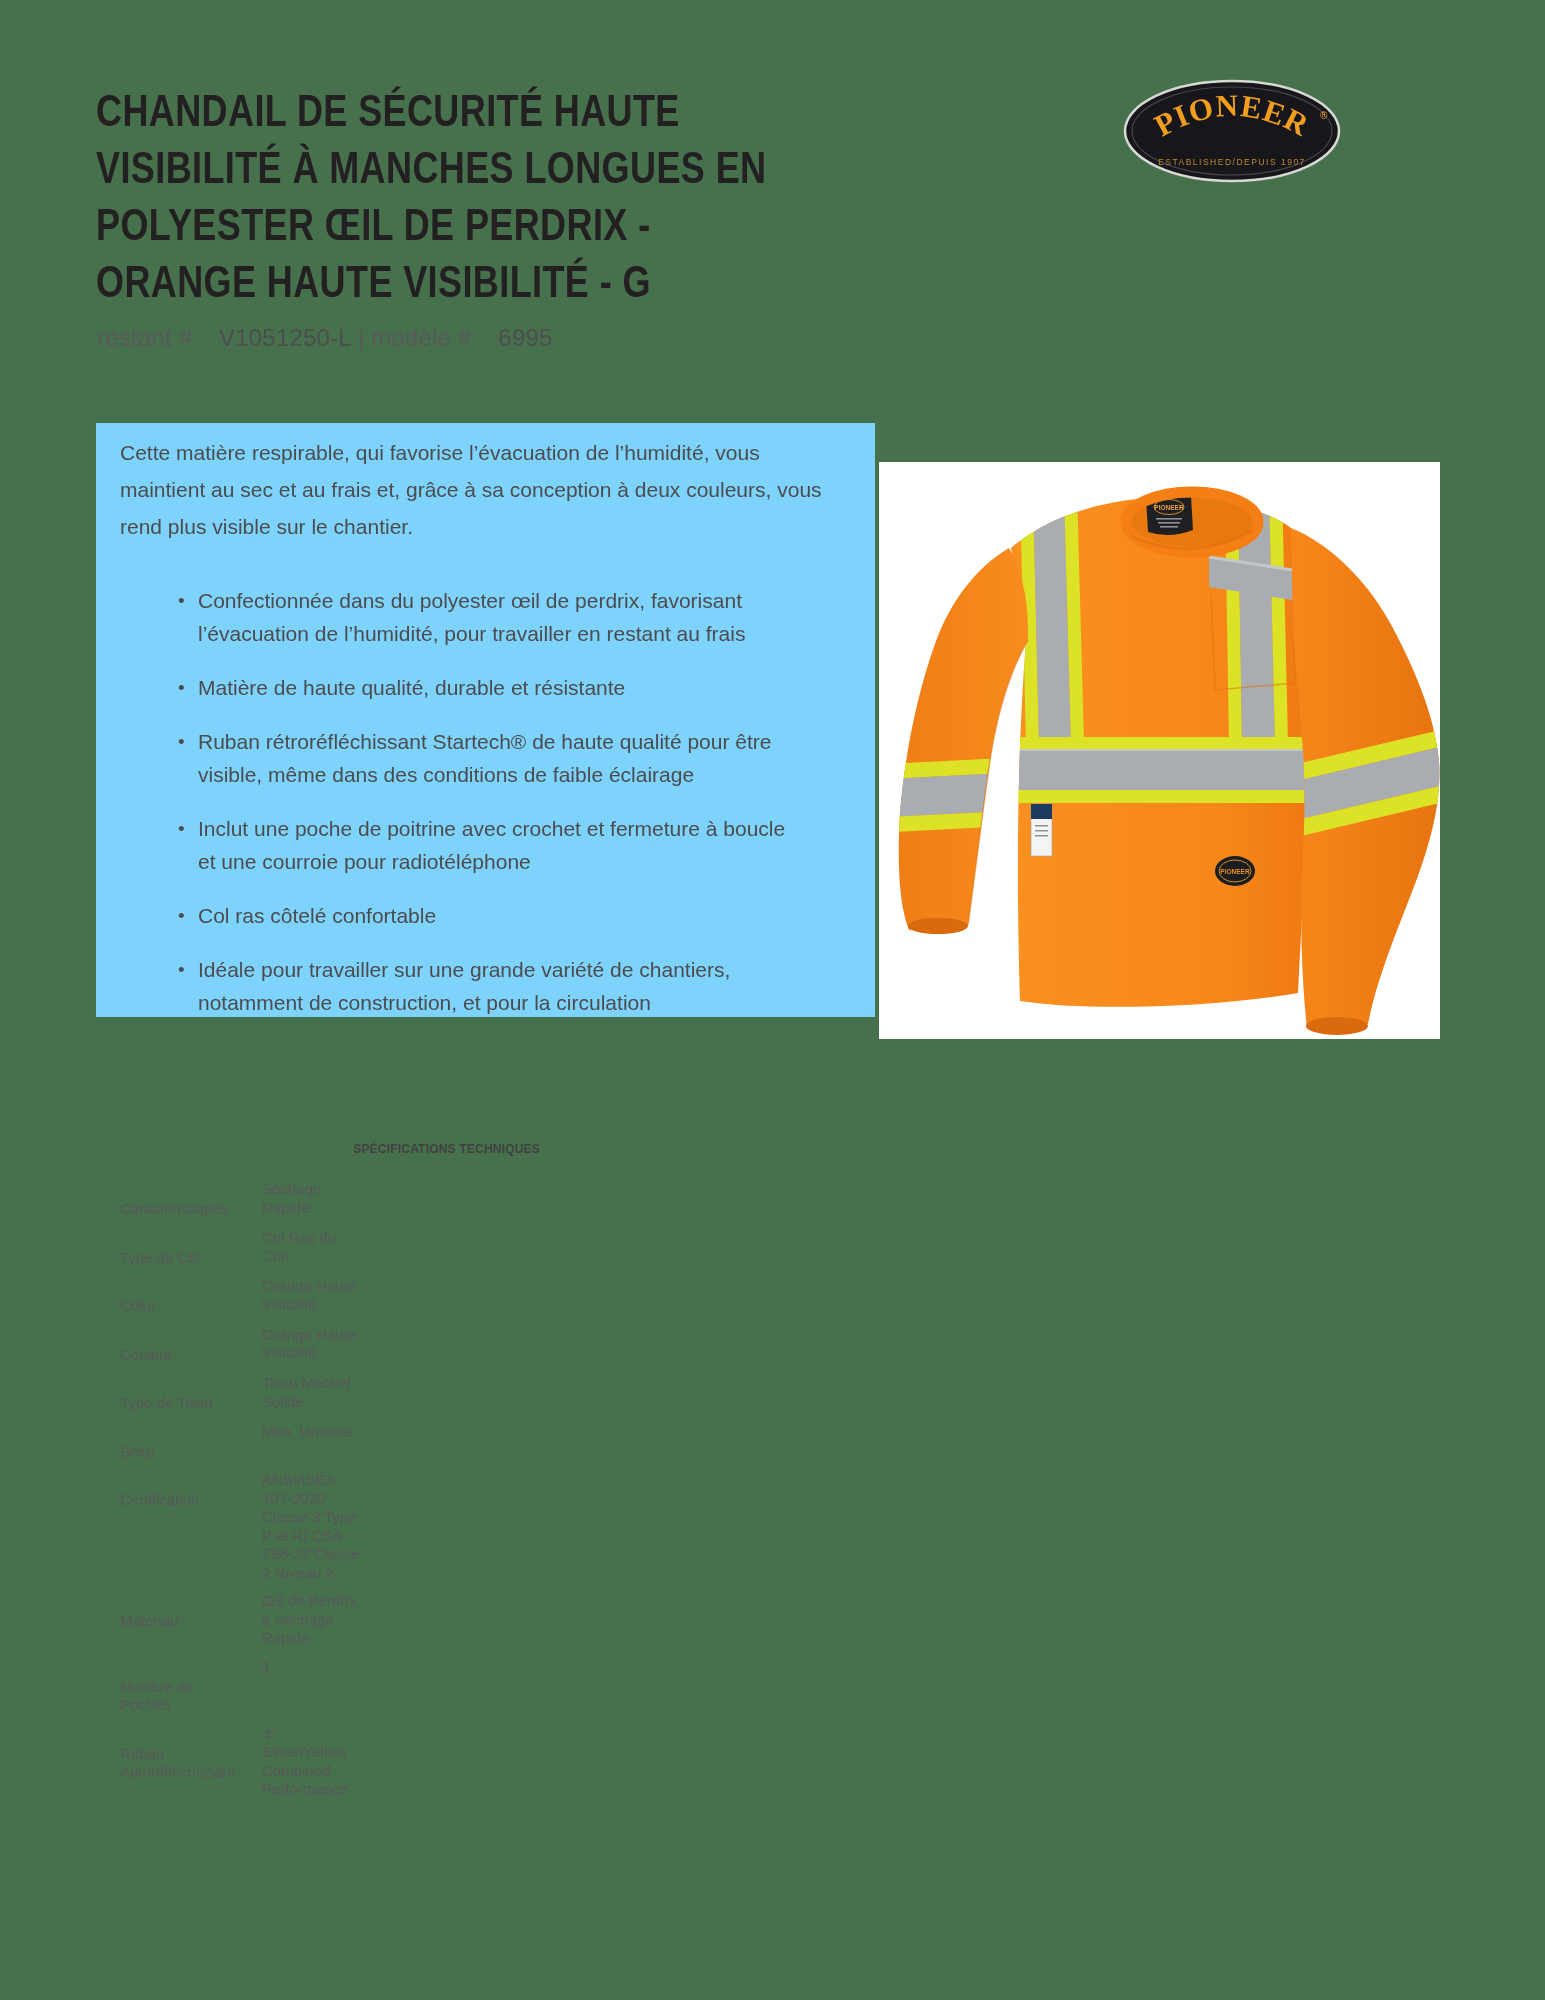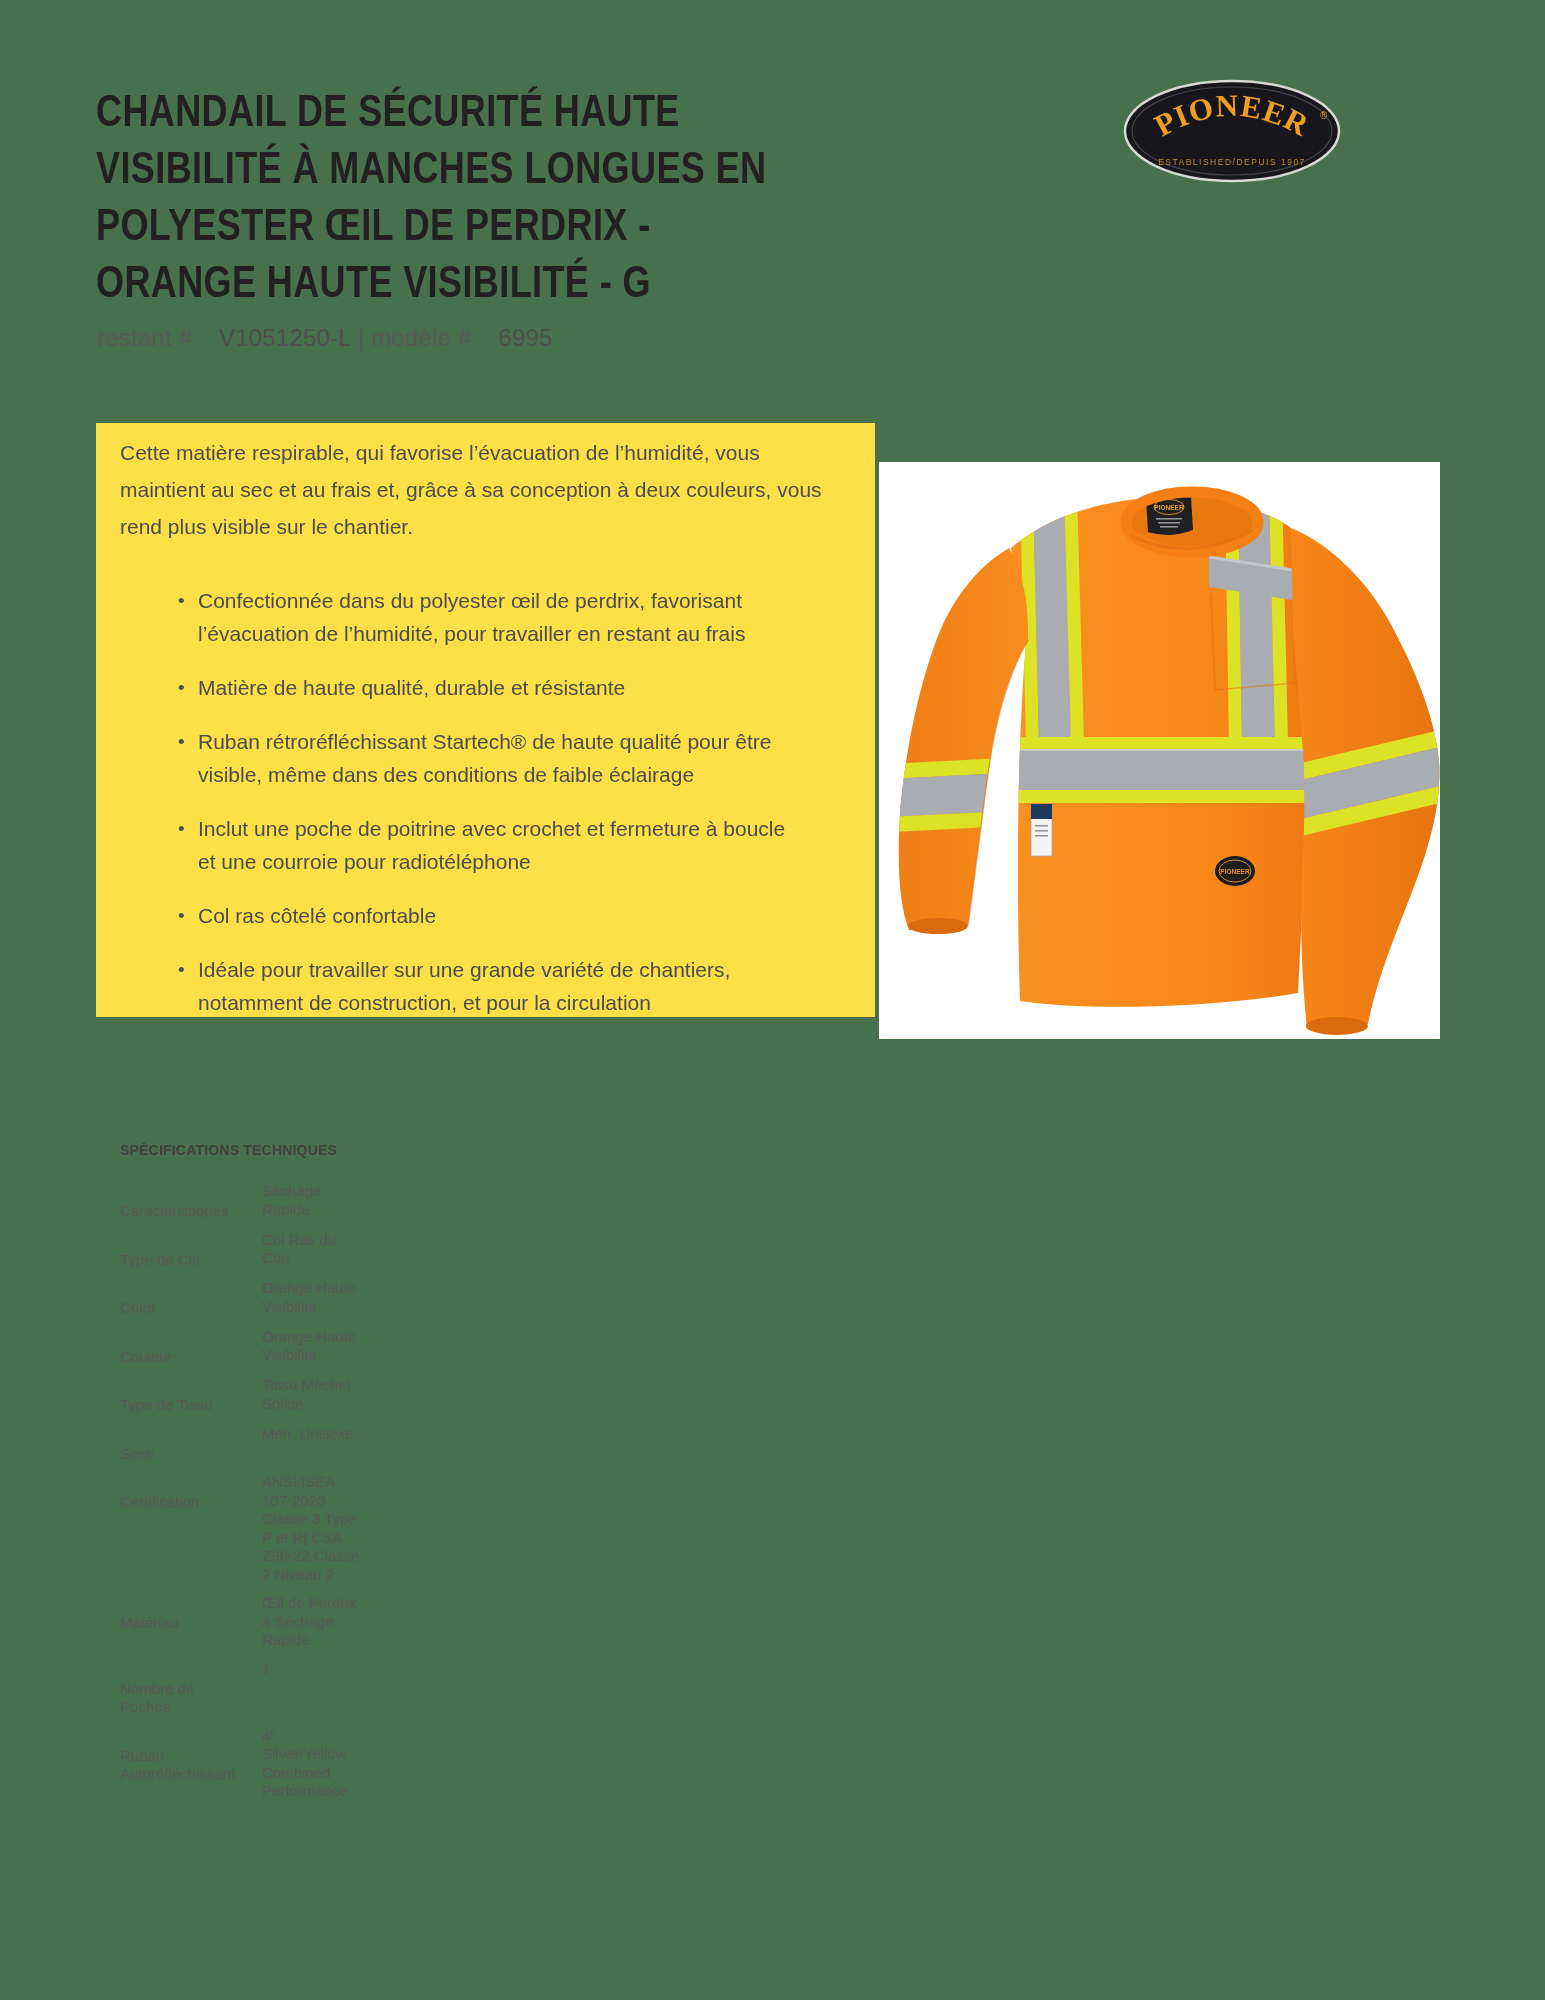--- a/index.html
+++ b/index.html
@@ -10,34 +10,34 @@
   .title{position:absolute;left:96px;top:82px;width:920px;margin:0;
          font-size:45px;font-weight:bold;line-height:57px;color:#232021;
          white-space:pre-line;transform:scaleX(0.8);transform-origin:left top;
          letter-spacing:0.5px;}
   .subtitle{position:absolute;left:97px;top:324px;margin:0;font-size:24px;
             color:#58595B;letter-spacing:0.2px;}
   .subtitle b{font-weight:normal;color:#4D4E50;margin-left:20px;}
   .brand-logo{position:absolute;left:1122px;top:79px;width:220px;height:106px;}
 
   
-  .desc-box{position:absolute;left:96px;top:423px;width:779px;height:594px;background:#fde047;}
+  .desc-box{position:absolute;left:96px;top:423px;width:779px;height:594px;background:#7dd3fc;}
   .desc-intro{position:absolute;left:24px;top:11px;width:715px;margin:0;
               font-size:21px;line-height:37px;color:#4C4C4E;}
   .features{position:absolute;left:62px;top:145px;width:625px;margin:16px;padding:0;list-style:none;}
   .features li{position:relative;padding-left:24px;font-size:21px;line-height:33px;
                color:#4C4C4E;margin-bottom:21px;}
   .features li::before{content:"\2022";position:absolute;left:4px;top:0;color:#4C4C4E;font-size:19px;}
 
   
   .photo-box{position:absolute;left:879px;top:462px;width:561px;height:577px;background:#FFFFFF;}
 
   
   .specs{position:absolute;left:120px;top:1142px;width:420px;}
-  .specs h2{margin:0 0 24px 0;font-size:14px;font-weight:bold;color:#414042;letter-spacing:0.2px;}
+  .specs h2{margin:0 0 24px 0;font-size:12px;font-weight:bold;color:#414042;letter-spacing:0.2px;text-align:right;}
   .spec-row{display:flex;margin-bottom:10px;font-size:15px;line-height:18.5px;color:#57585A;}
   .spec-label{width:114px;margin-right:28px;flex:none;margin-top:20px;}
   .spec-value{width:99px;flex:none;}
 </style>
 </head>
 <body>
 
 <div class="page">
 
   <h1 class="title">CHANDAIL DE SÉCURITÉ HAUTE

